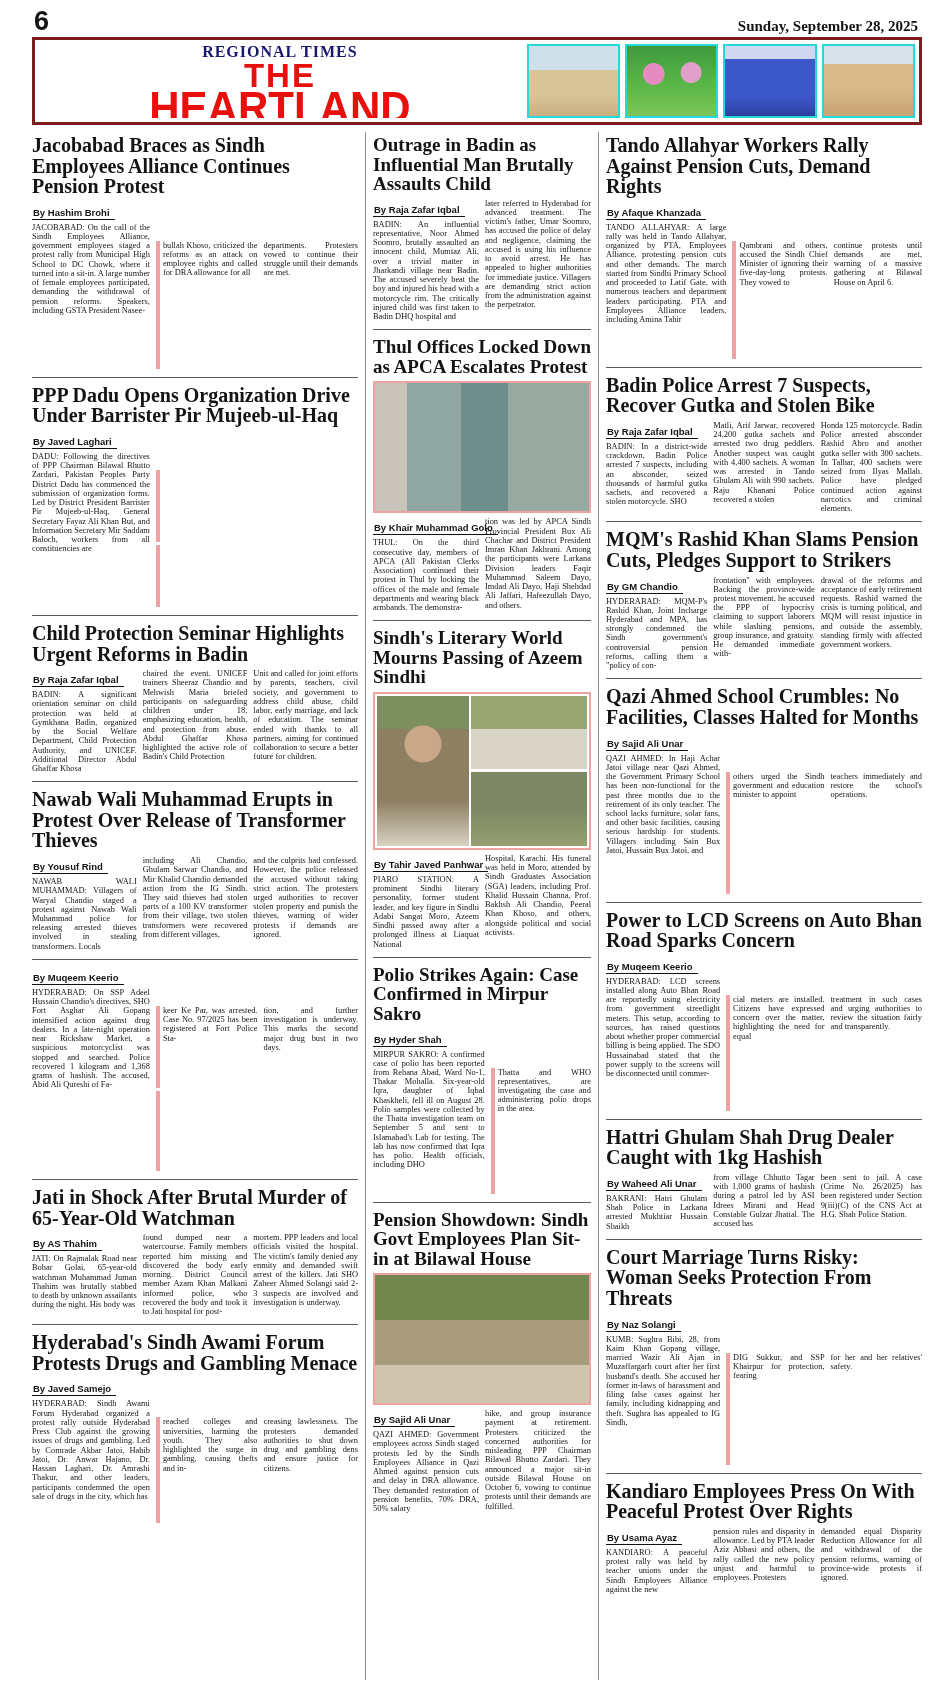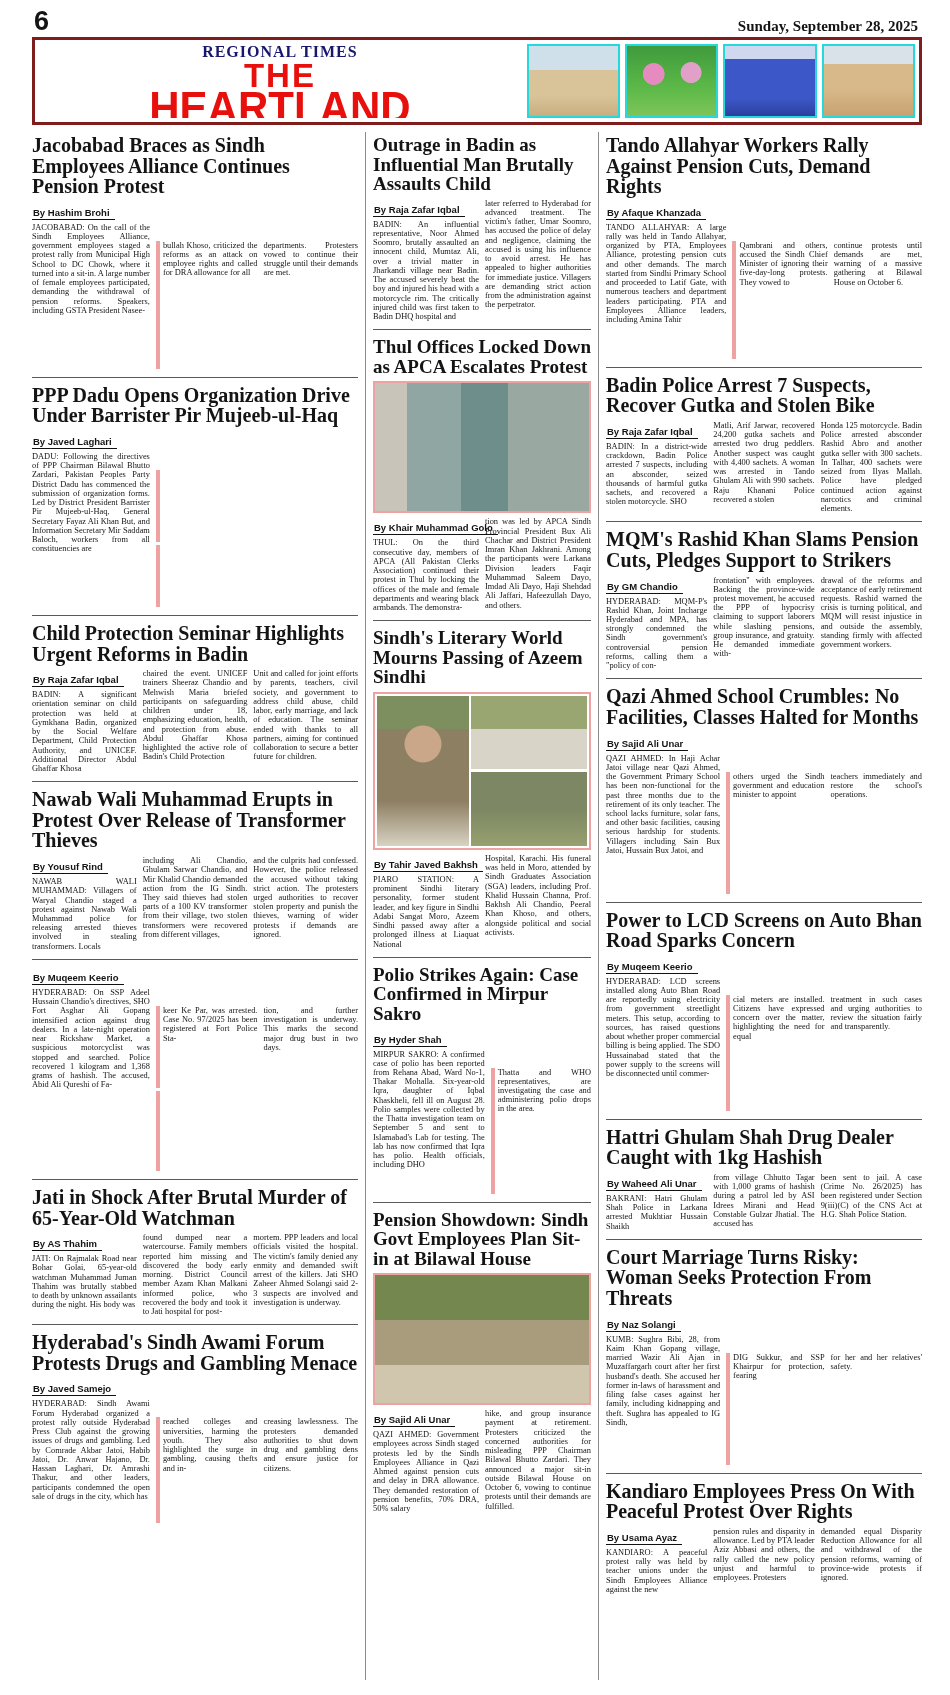--- a/index.html
+++ b/index.html
@@ -240,21 +240,21 @@
         <h2 class="hl">Sindh's Literary World Mourns Passing of Azeem Sindhi</h2>
         <div class="photo azeem-grid" style="margin-bottom:4px;padding:2px;gap:2px;">
           <div class="pleft ph-azeem-portrait"></div>
           <div class="pright">
             <div class="ph-azeem-a texture"></div>
             <div class="ph-azeem-b texture"></div>
           </div>
         </div>
         <div class="cols2">
           <div class="tcol">
-            <div class="byline-wrap"><span class="byline">By Tahir Javed Bakhsh</span></div>
+            <div class="byline-wrap"><span class="byline">By Tahir Javed Panhwar</span></div>
             <p class="txt">PIARO STATION: A prominent Sindhi literary personality, former student leader, and key figure in Sindhi Adabi Sangat Moro, Azeem Sindhi passed away after a prolonged illness at Liaquat National</p>
           </div>
           <p class="txt">Hospital, Karachi. His funeral was held in Moro, attended by Sindh Graduates Association (SGA) leaders, including Prof. Khalid Hussain Channa, Prof. Bakhsh Ali Chandio, Peeral Khan Khoso, and others, alongside political and social activists.</p>
         </div>
       </article>
 
       <article>
         <h2 class="hl">Polio Strikes Again: Case Confirmed in Mirpur Sakro</h2>
         <div class="row">
           <div class="tcol">
@@ -290,21 +290,21 @@
         <h2 class="hl">Tando Allahyar Workers Rally Against Pension Cuts, Demand Rights</h2>
         <div class="row">
           <div class="tcol">
             <div class="byline-wrap"><span class="byline">By Afaque Khanzada</span></div>
             <p class="txt">TANDO ALLAHYAR: A large rally was held in Tando Allahyar, organized by PTA, Employees Alliance, protesting pension cuts and other demands. The march started from Sindhi Primary School and proceeded to Latif Gate, with numerous teachers and department leaders participating. PTA and Employees Alliance leaders, including Amina Tahir</p>
           </div>
           <div class="rcol r60">
             <div class="photo texture ph-tando"></div>
             <div class="cols2">
               <p class="txt">Qambrani and others, accused the Sindh Chief Minister of ignoring their five-day-long protests. They vowed to</p>
-              <p class="txt">continue protests until demands are met, warning of a massive gathering at Bilawal House on October 6.</p>
+              <p class="txt">continue protests until demands are met, warning of a massive gathering at Bilawal House on April 6.</p>
             </div>
           </div>
         </div>
       </article>
 
       <article>
         <h2 class="hl">Badin Police Arrest 7 Suspects, Recover Gutka and Stolen Bike</h2>
         <div class="cols3">
           <div class="tcol">
             <div class="byline-wrap"><span class="byline">By Raja Zafar Iqbal</span></div>

